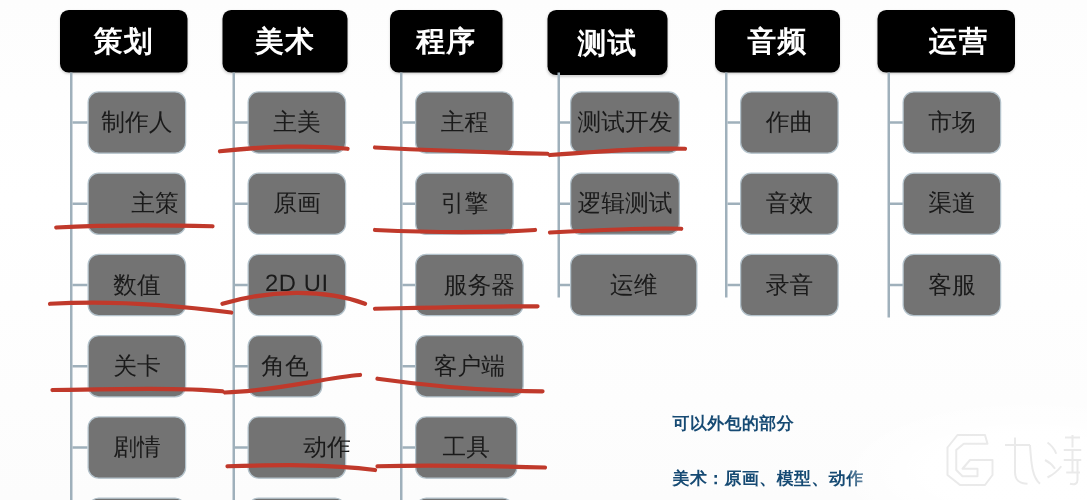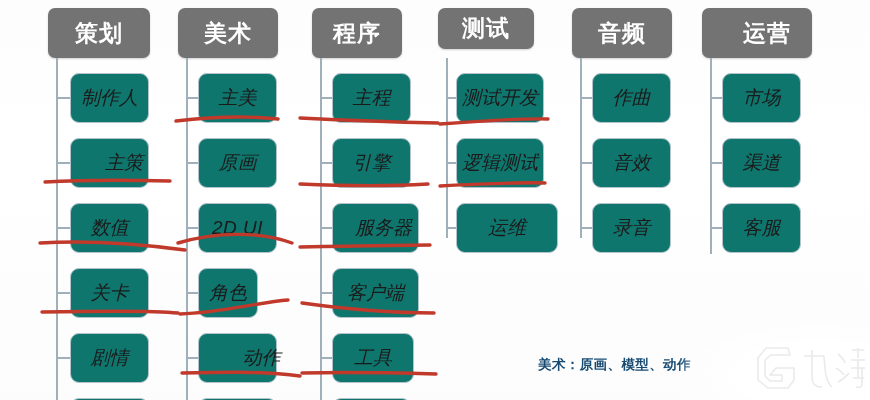--- a/index.html
+++ b/index.html
@@ -13,21 +13,21 @@
   }
   #stage{position:relative;width:870px;height:400px;overflow:hidden;background:#fff;}
 
   
   .bg-wash{position:absolute;inset:0;background:linear-gradient(180deg,#fdfdfd 0%,#ffffff 40%,#fcfcfc 100%);pointer-events:none;}
 
   .col{position:absolute;top:0;}
 
   .col-head{
     position:absolute;
-    background:#737373;
+    background:#000000;
     color:#ffffff;
     border-radius:7px;
     display:flex;align-items:center;justify-content:center;
     font-size:23px;
     font-weight:bold;
     letter-spacing:1px;
     box-shadow:0 1px 2px rgba(0,0,0,.18);
     white-space:nowrap;
   }
 
@@ -38,29 +38,28 @@
   }
   .tick{
     position:absolute;
     height:2px;
     width:12px;
     background:#9fb0bb;
   }
 
   .node{
     position:absolute;
-    background:#0f766e;
+    background:#737373;
     border:1.5px solid #b3c2cb;
     border-radius:9px;
     display:flex;align-items:center;justify-content:center;
     font-size:19px;
     color:#1a1a1a;
     white-space:nowrap;
     box-sizing:border-box;
-    font-style:italic;
   }
   .node.latin{font-family:"Liberation Sans",sans-serif;font-size:19px;letter-spacing:.5px;}
 
   
   .ink{position:absolute;pointer-events:none;overflow:visible;}
   .ink path{fill:none;stroke:#C0392B;stroke-width:3.4;stroke-linecap:round;stroke-linejoin:round;}
 
   .notes{position:absolute;}
   .note-line{
     color:#164A73;
@@ -153,21 +152,21 @@
     <div class="tick" style="left:322px;top:292px;"></div>
     <div class="node" style="left:332px;top:268px;width:87px;height:50px;text-align:right;">客户端</div>
 
     <div class="tick" style="left:322px;top:357px;"></div>
     <div class="node" style="left:332px;top:333px;width:82px;height:50px;">工具</div>
 
     <div class="node" style="left:332px;top:398px;width:79px;height:50px;"></div>
   </div>
 
   <div class="col">
-    <div class="col-head" style="left:438px;top:8px;width:96px;height:41px;">测试</div>
+    <div class="col-head" style="left:438px;top:8px;width:96px;height:52px;">测试</div>
     <div class="spine" style="left:446px;top:58px;height:180px;"></div>
 
     <div class="tick" style="left:448px;top:97px;"></div>
     <div class="node" style="left:456px;top:73px;width:88px;height:50px;">测试开发</div>
 
     <div class="tick" style="left:448px;top:162px;"></div>
     <div class="node" style="left:456px;top:138px;width:88px;height:50px;">逻辑测试</div>
 
     <div class="tick" style="left:448px;top:227px;"></div>
     <div class="node" style="left:456px;top:203px;width:102px;height:50px;">运维</div>
@@ -217,20 +216,21 @@
 
     <path d="M42 312 C 95 311, 150 310, 178 313"></path>
     <path d="M180 314 C 220 313, 260 302, 288 300"></path>
     <path d="M302 303 C 345 309, 395 313, 434 313"></path>
 
     <path d="M182 373 C 220 372, 262 371, 300 376"></path>
     <path d="M302 373 C 345 372, 400 373, 436 374"></path>
   </svg>
 
   <div class="notes" style="left:538px;top:330px;">
+    <div class="note-line">可以外包的部分</div>
     <div class="note-line" style="margin-top:26px;">美术：原画、模型、动作</div>
   </div>
 
   <div class="wm-fade"></div>
 
   <div class="watermark">
     <svg width="112" height="60" viewBox="0 0 112 60">
       <g fill="none" stroke="#d9d9d9" stroke-width="1.6" stroke-linejoin="round">
 
         <path d="M34 10 L12 10 L4 20 L4 42 L14 50 L34 50 L40 42 L40 30 L22 30 L16 37 L28 37 L28 43 L16 43 L11 38 L11 22 L17 17 L36 17 Z"></path>

